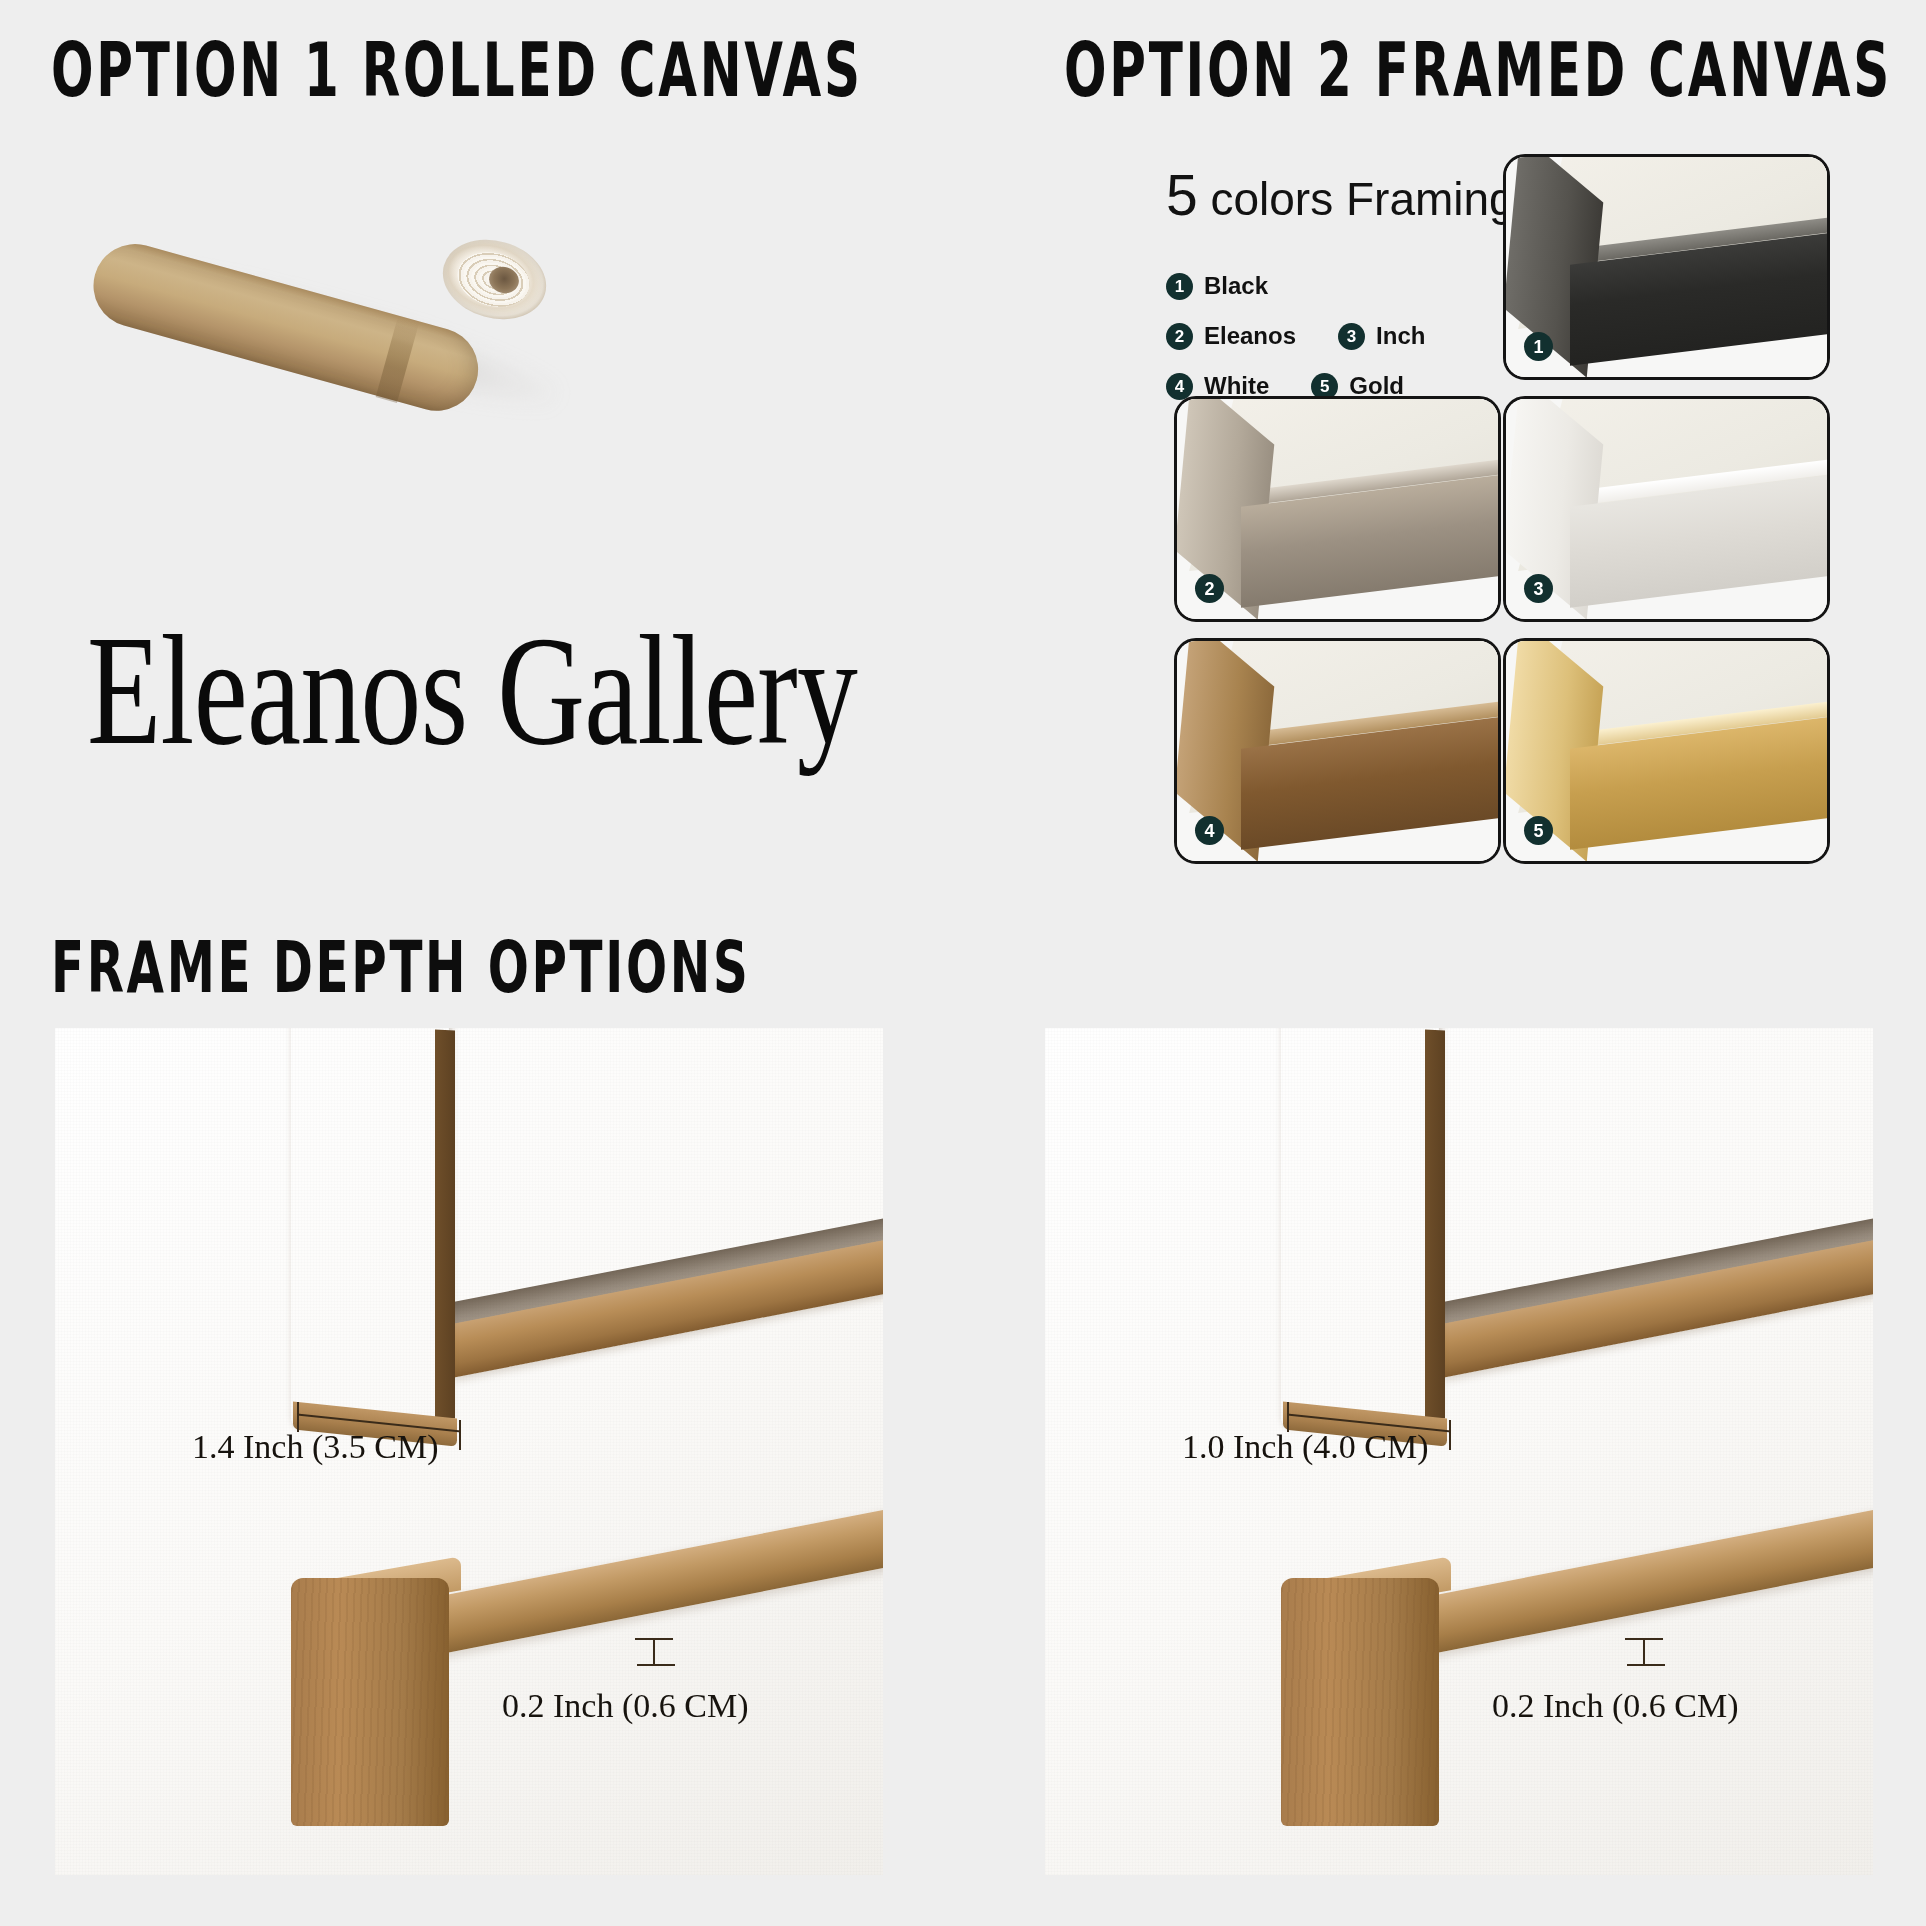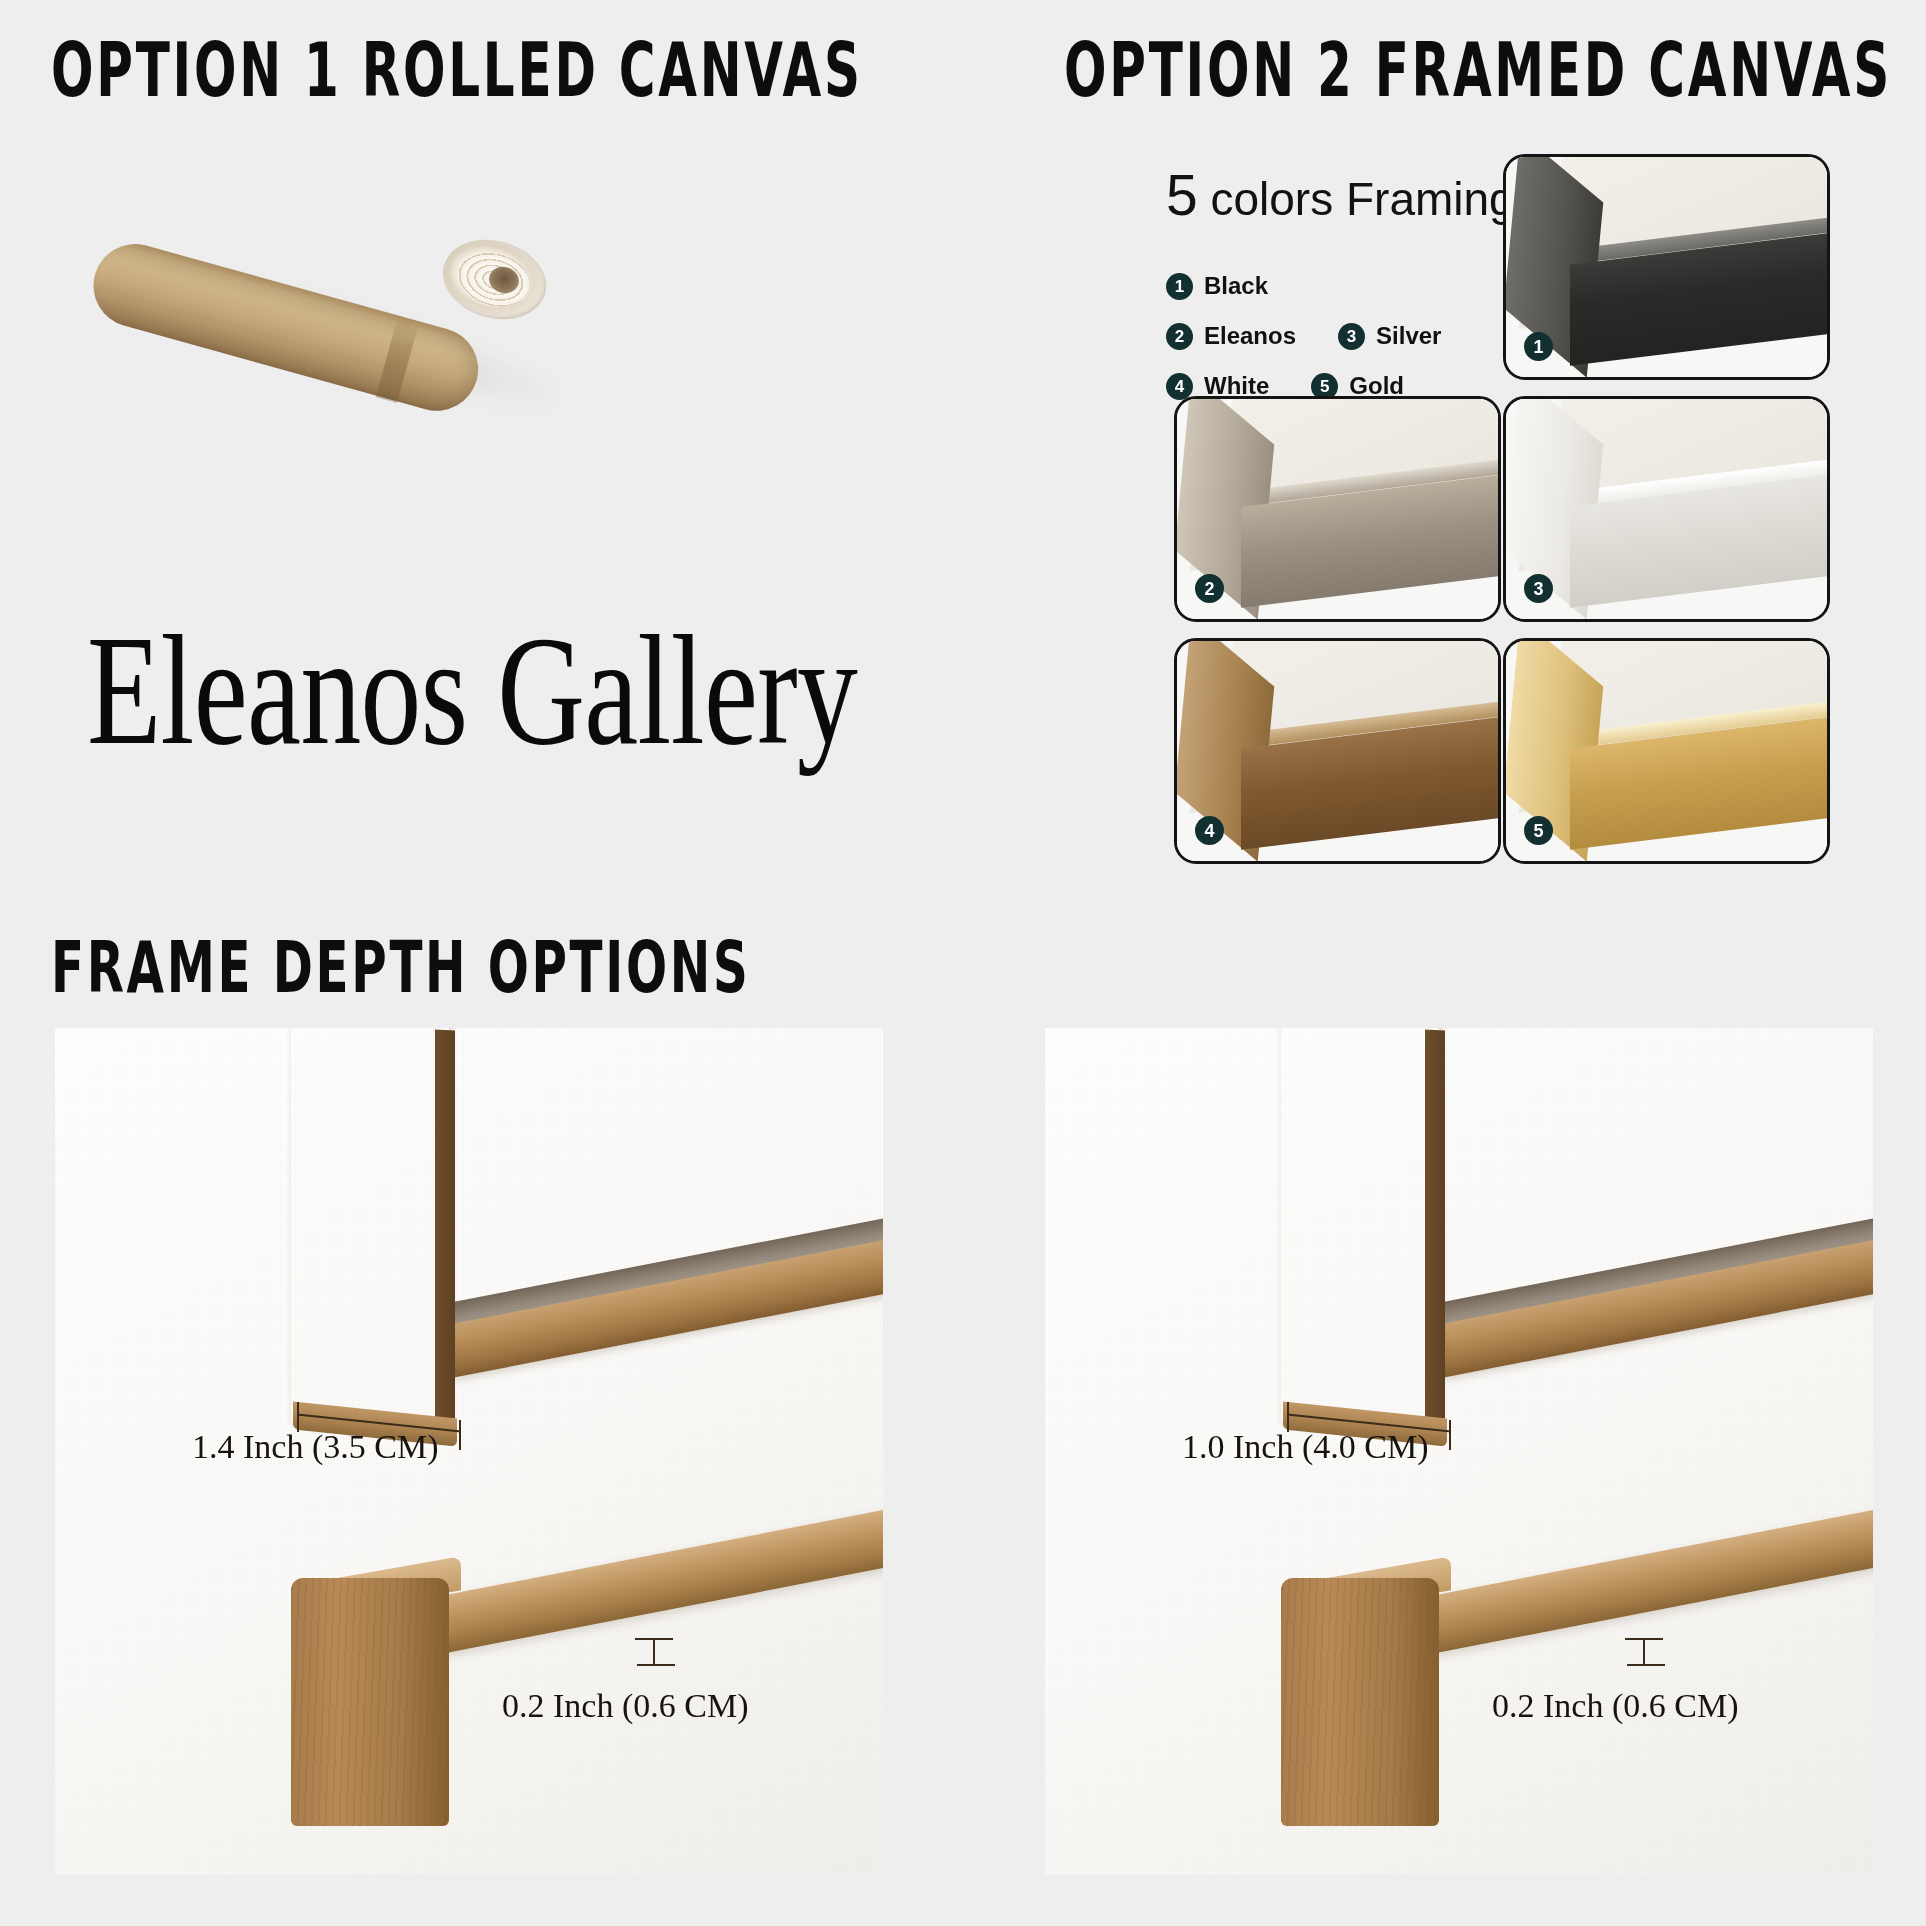--- a/index.html
+++ b/index.html
@@ -385,21 +385,21 @@
       </div>
     </div>
 
     <div class="legend-row">
       <div class="legend-item">
         <span class="legend-badge">2</span>
         <span class="legend-label">Eleanos</span>
       </div>
       <div class="legend-item">
         <span class="legend-badge">3</span>
-        <span class="legend-label">Silver</span>
+        <span class="legend-label">Inch</span>
       </div>
     </div>
 
     <div class="legend-row">
       <div class="legend-item">
         <span class="legend-badge">4</span>
         <span class="legend-label">White</span>
       </div>
       <div class="legend-item">
         <span class="legend-badge">5</span>

